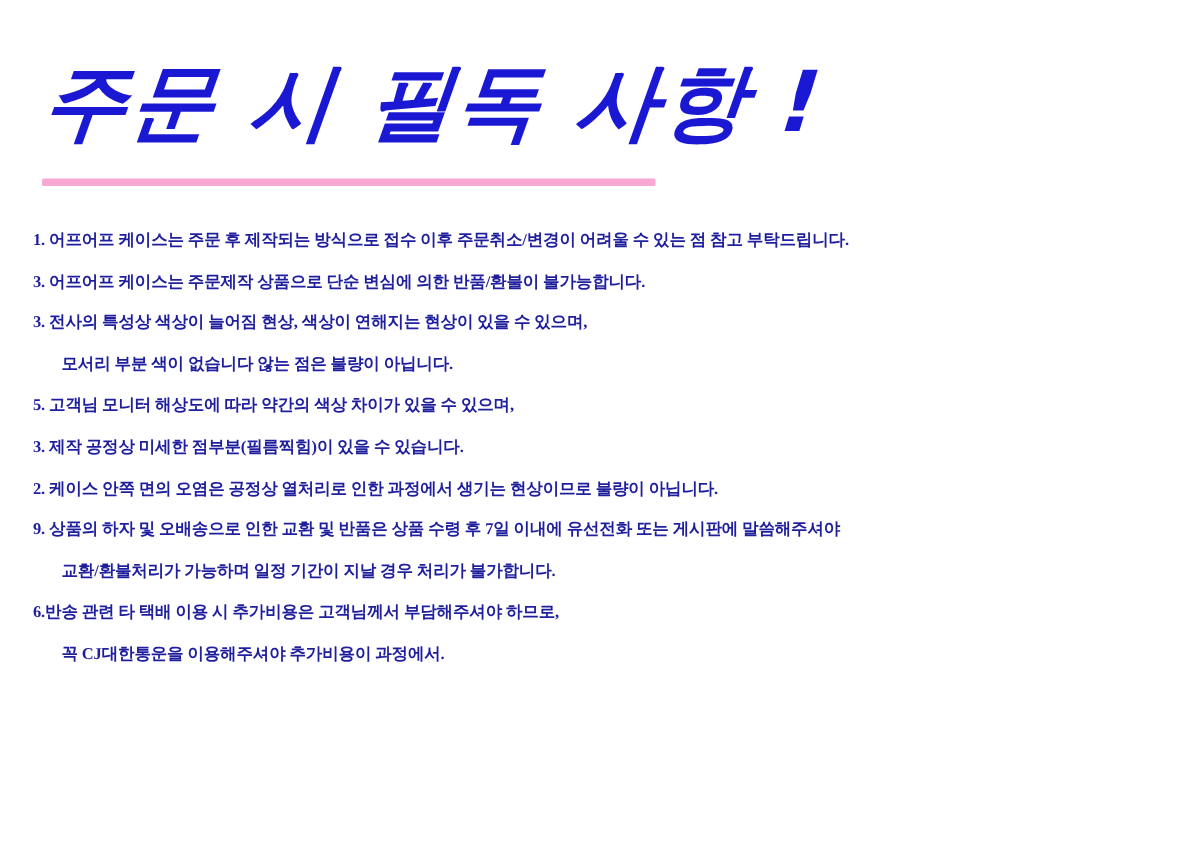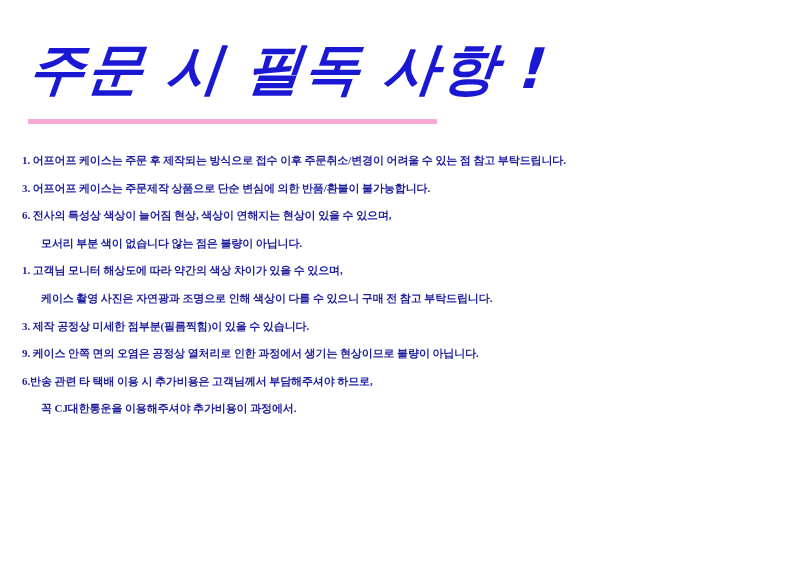--- a/index.html
+++ b/index.html
@@ -108,38 +108,41 @@
     <li class="notice-item">
       <span class="notice-line primary">1. 어프어프 케이스는 주문 후 제작되는 방식으로 접수 이후 주문취소/변경이 어려울 수 있는 점 참고 부탁드립니다.</span>
     </li>
 
     <li class="notice-item">
       <span class="notice-line primary">3. 어프어프 케이스는 주문제작 상품으로 단순 변심에 의한 반품/환불이 불가능합니다.</span>
     </li>
 
 
     <li class="notice-item">
-      <span class="notice-line primary">6. 전사의 특성상 색상이 늘어짐 현상, 색상이 연해지는 현상이 있을 수 있으며,</span>
+      <span class="notice-line primary">3. 전사의 특성상 색상이 늘어짐 현상, 색상이 연해지는 현상이 있을 수 있으며,</span>
       <span class="notice-line continuation">모서리 부분 색이 없습니다 않는 점은 불량이 아닙니다.</span>
     </li>
 
     <li class="notice-item">
-      <span class="notice-line primary">1. 고객님 모니터 해상도에 따라 약간의 색상 차이가 있을 수 있으며,</span>
-      <span class="notice-line continuation">케이스 촬영 사진은 자연광과 조명으로 인해 색상이 다를 수 있으니 구매 전 참고 부탁드립니다.</span>
+      <span class="notice-line primary">5. 고객님 모니터 해상도에 따라 약간의 색상 차이가 있을 수 있으며,</span>
     </li>
 
 
     <li class="notice-item">
       <span class="notice-line primary">3. 제작 공정상 미세한 점부분(필름찍힘)이 있을 수 있습니다.</span>
     </li>
 
     <li class="notice-item">
-      <span class="notice-line primary">9. 케이스 안쪽 면의 오염은 공정상 열처리로 인한 과정에서 생기는 현상이므로 불량이 아닙니다.</span>
+      <span class="notice-line primary">2. 케이스 안쪽 면의 오염은 공정상 열처리로 인한 과정에서 생기는 현상이므로 불량이 아닙니다.</span>
     </li>
 
+    <li class="notice-item">
+      <span class="notice-line primary">9. 상품의 하자 및 오배송으로 인한 교환 및 반품은 상품 수령 후 7일 이내에 유선전화 또는 게시판에 말씀해주셔야</span>
+      <span class="notice-line continuation">교환/환불처리가 가능하며 일정 기간이 지날 경우 처리가 불가합니다.</span>
+    </li>
 
     <li class="notice-item">
       <span class="notice-line primary">6.반송 관련 타 택배 이용 시 추가비용은 고객님께서 부담해주셔야 하므로,</span>
       <span class="notice-line continuation">꼭 CJ대한통운을 이용해주셔야 추가비용이 과정에서.</span>
     </li>
 
   </ul>
 
 </div>
 

